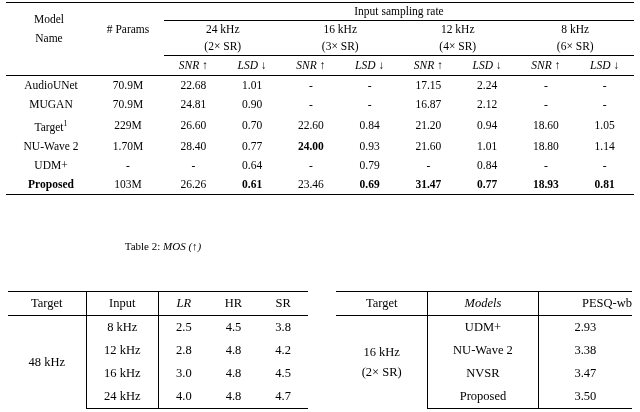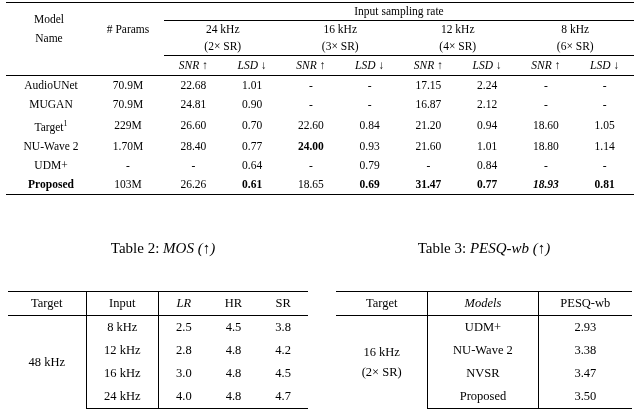--- a/index.html
+++ b/index.html
@@ -51,21 +51,21 @@
   }
   .leftname { text-align: left; padding-left: 4px !important; }
 
   .sub { font-size: 8px; vertical-align: super; }
 
   .ital { font-style: italic; }
 
   
   .cap {
     position: absolute;
-    font-size: 15px;
+    font-size: 11px;
     text-align: center;
   }
   .cap .ital { font-style: italic; }
 
   
   .t2-wrap {
     position: absolute;
     left: 8px;
     top: 291px;
     width: 300px;
@@ -208,36 +208,33 @@
             <td class="cell">-</td>
             <td class="cell">0.84</td>
             <td class="cell">-</td>
             <td class="cell">-</td>
           </tr>
           <tr class="rule-bot">
             <td class="cell leftname"><span style="font-weight: bold;">Proposed</span></td>
             <td class="cell">103M</td>
             <td class="cell">26.26</td>
             <td class="cell" style="font-weight: bold;">0.61</td>
-            <td class="cell">18.65</td>
+            <td class="cell">23.46</td>
             <td class="cell" style="font-weight: bold;">0.69</td>
             <td class="cell" style="font-weight: bold;">31.47</td>
             <td class="cell" style="font-weight: bold;">0.77</td>
-            <td class="cell" style="font-weight: bold; font-style: italic;">18.93</td>
+            <td class="cell" style="font-weight: bold;">18.93</td>
             <td class="cell" style="font-weight: bold;">0.81</td>
           </tr>
       </tbody>
     </table>
   </div>
 
   <div class="cap" style="left:18px; top:240px; width:290px;">
     <span>Table 2: </span><span class="ital">MOS (↑)</span>
-  </div>
-  <div class="cap" style="left:336px; top:240px; width:296px;">
-    <span>Table 3: </span><span class="ital">PESQ-wb (↑)</span>
   </div>
 
   <div class="t2-wrap">
     <table class="t2">
       <tbody>
         <tr class="rule-top hline">
           <td style="width:78px;">Target</td>
           <td class="vl" style="width:72px;margin-top:18px;">Input</td>
           <td class="vl" style="width:50px;font-style:italic;">LR</td>
           <td style="width:50px;">HR</td>
@@ -271,21 +268,21 @@
       </tbody>
     </table>
   </div>
 
   <div class="t3-wrap">
     <table class="t3">
       <tbody>
         <tr class="rule-top hline">
           <td style="width:92px;">Target</td>
           <td class="vl" style="width:110px;font-style:italic;">Models</td>
-          <td class="vl" style="width:94px;">PESQ-wb</td>
+          <td class="vl" style="width:94px;text-align:right;">PESQ-wb</td>
         </tr>
         <tr>
             <td rowspan="4">
               <div style="line-height: 20px;">16 kHz</div>
               <div style="line-height: 20px;">(2× SR)</div>
             </td>
             <td class="vl">UDM+</td>
             <td class="vl">2.93</td>
           </tr>
           <tr>

